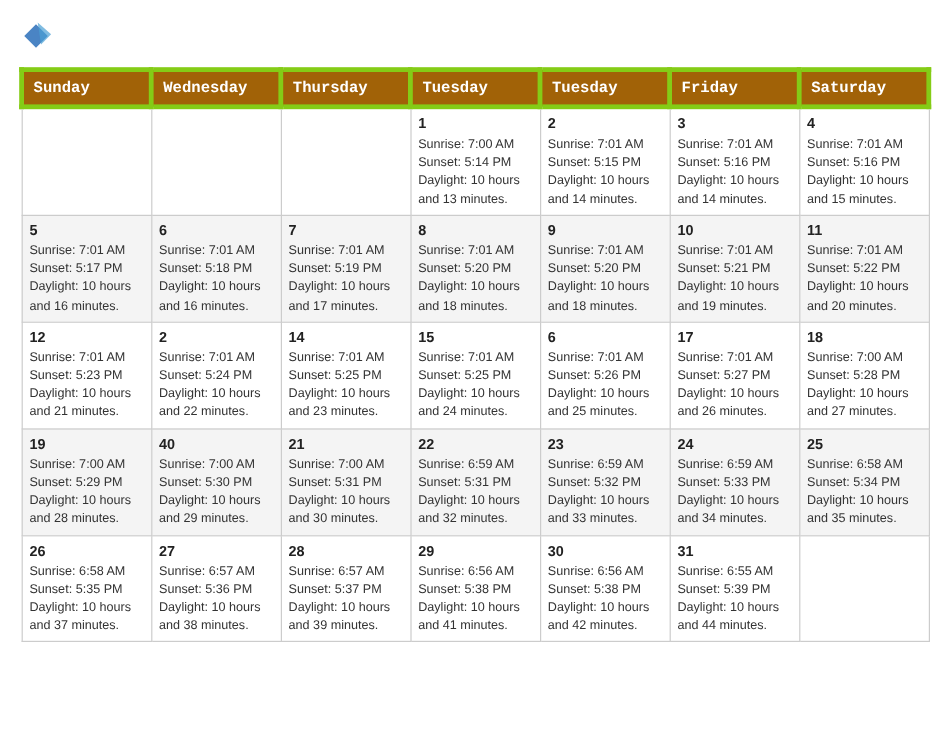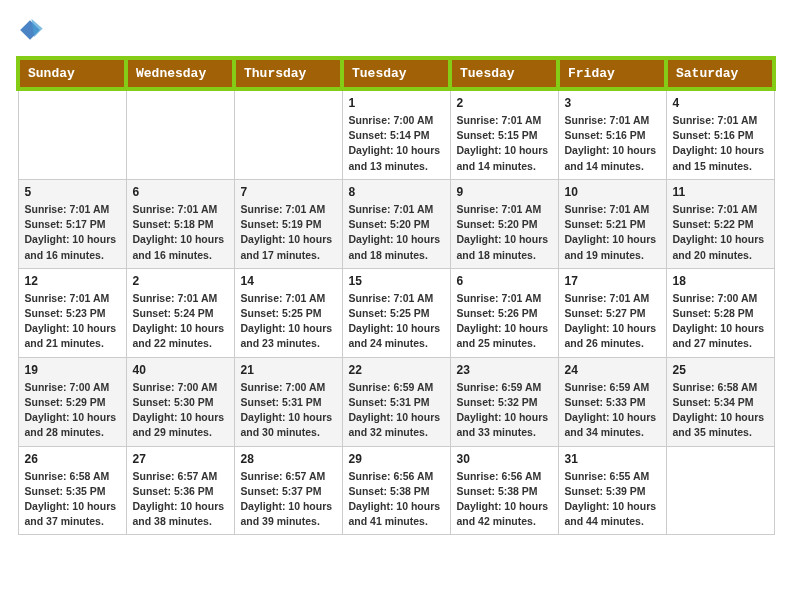--- a/index.html
+++ b/index.html
@@ -77,21 +77,20 @@
     .day-number {
       font-size: 12px;
       font-weight: bold;
       margin-bottom: 3px;
       color: #222;
     }
     .day-info {
       font-size: 10.5px;
       color: #333;
       line-height: 1.45;
-      font-weight: bold;
     }
     .empty-cell {
       background: #fff !important;
     }
   </style>
 </head>
 <body>
 
 <div class="header">
   <div class="logo">

